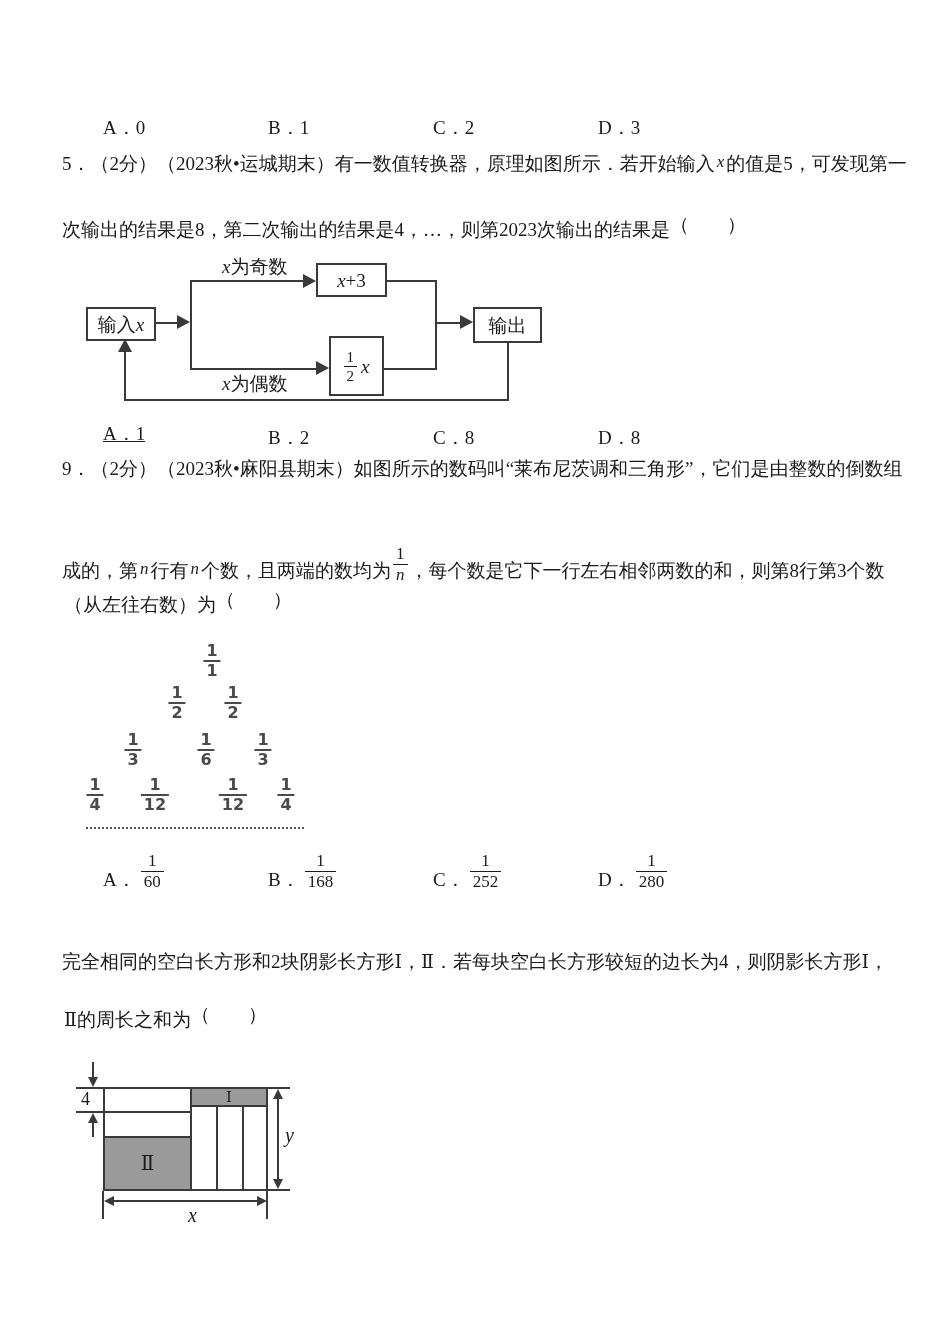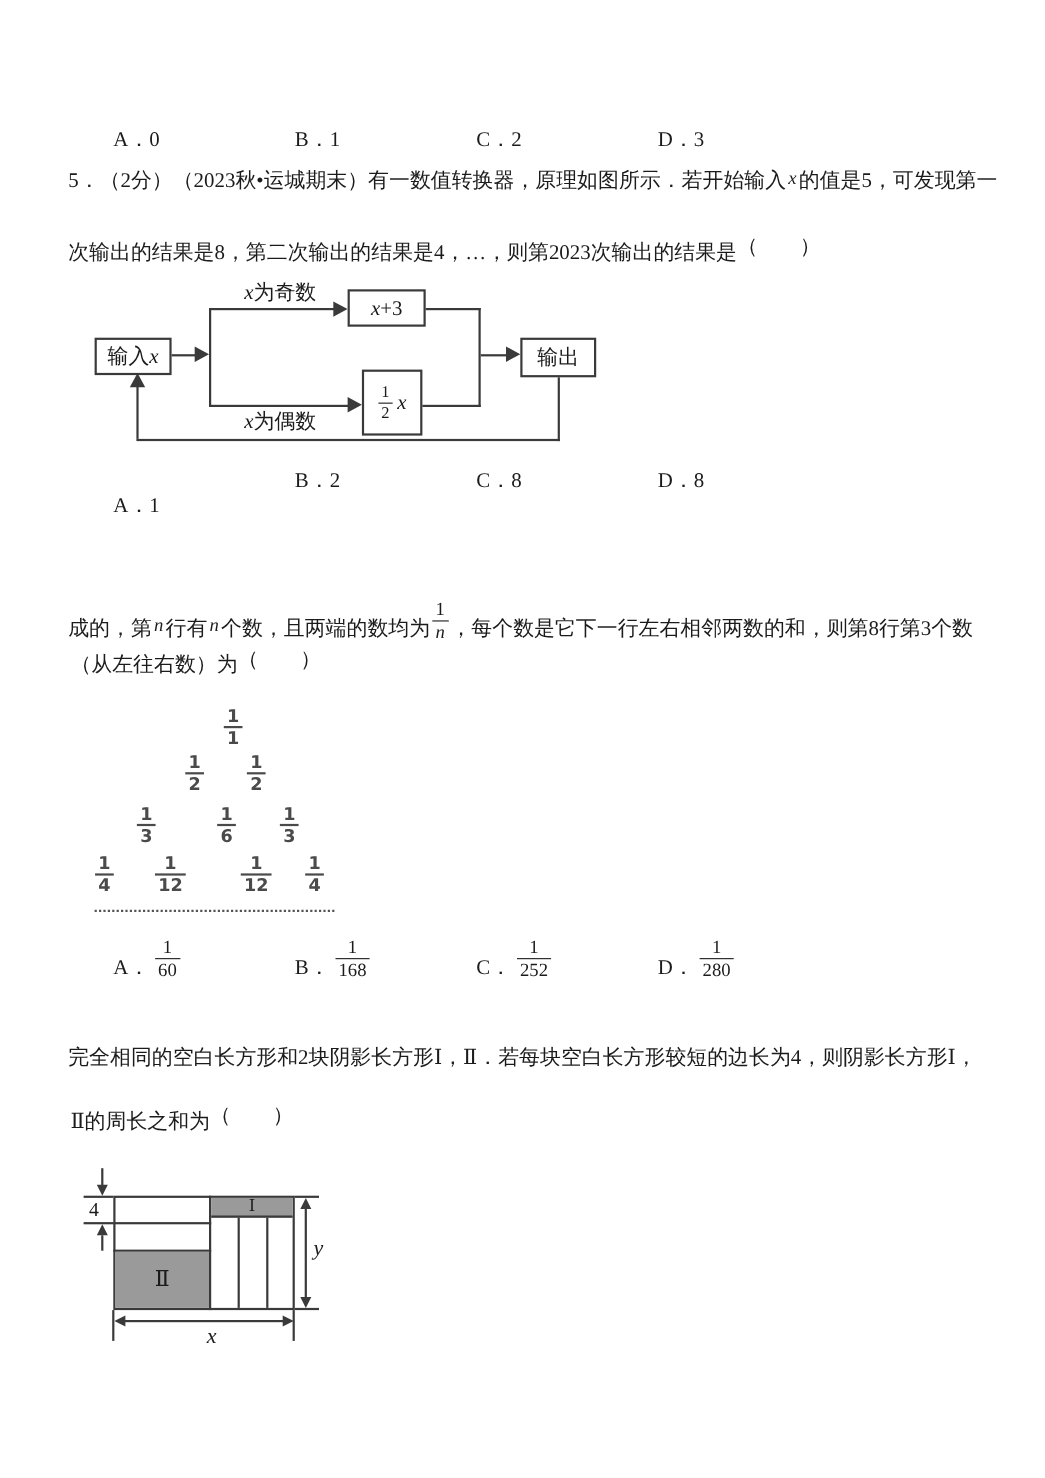--- a/index.html
+++ b/index.html
@@ -80,25 +80,26 @@
   <div class="abs ln" style="left:437px;top:322px;width:24px;height:2px;"></div>
   <div class="abs arr-r" style="left:460px;top:315px;"></div>
   <div class="abs box txt" style="left:473px;top:307px;width:69px;height:36px;">
     <span>输出</span>
   </div>
   <div class="abs ln" style="left:507px;top:343px;width:2px;height:58px;"></div>
   <div class="abs ln" style="left:124px;top:399px;width:385px;height:2px;"></div>
   <div class="abs ln" style="left:124px;top:351px;width:2px;height:48px;"></div>
   <div class="abs arr-u" style="left:118px;top:339px;"></div>
 
-  <div class="abs txt" style="left:103px;top:448px;">A．1</div>
+  <div class="abs txt" style="left:103px;top:422px;text-decoration:underline;">A．1</div>
   <div class="abs txt" style="left:268px;top:426px;">B．2</div>
   <div class="abs txt" style="left:433px;top:426px;">C．8</div>
   <div class="abs txt" style="left:598px;top:426px;">D．8</div>
 
+  <div class="abs txt" style="left:62px;top:457px;">9．（2分）（2023秋•麻阳县期末）如图所示的数码叫“莱布尼茨调和三角形”，它们是由整数的倒数组</div>
   <div class="abs txt" style="left:62px;top:545px;">
     <span>成的，第</span><span class="mvar vsup">n</span><span>行有</span><span class="mvar vsup">n</span><span>个数，且两端的数均为</span><span class="sfrac" style="vertical-align:-3px;margin:0 2px;"><span class="num">1</span><span class="den mvar">n</span></span><span>，每个数是它下一行左右相邻两数的和，则第8行第3个数</span>
   </div>
   <div class="abs txt" style="left:64px;top:588px;">
     <span>（从左往右数）为</span><span class="paren">（　　）</span>
   </div>
 
   <div class="abs tfrac" style="left:212px;top:643px;">
       <span class="num">1</span>
       <span class="den">1</span>

